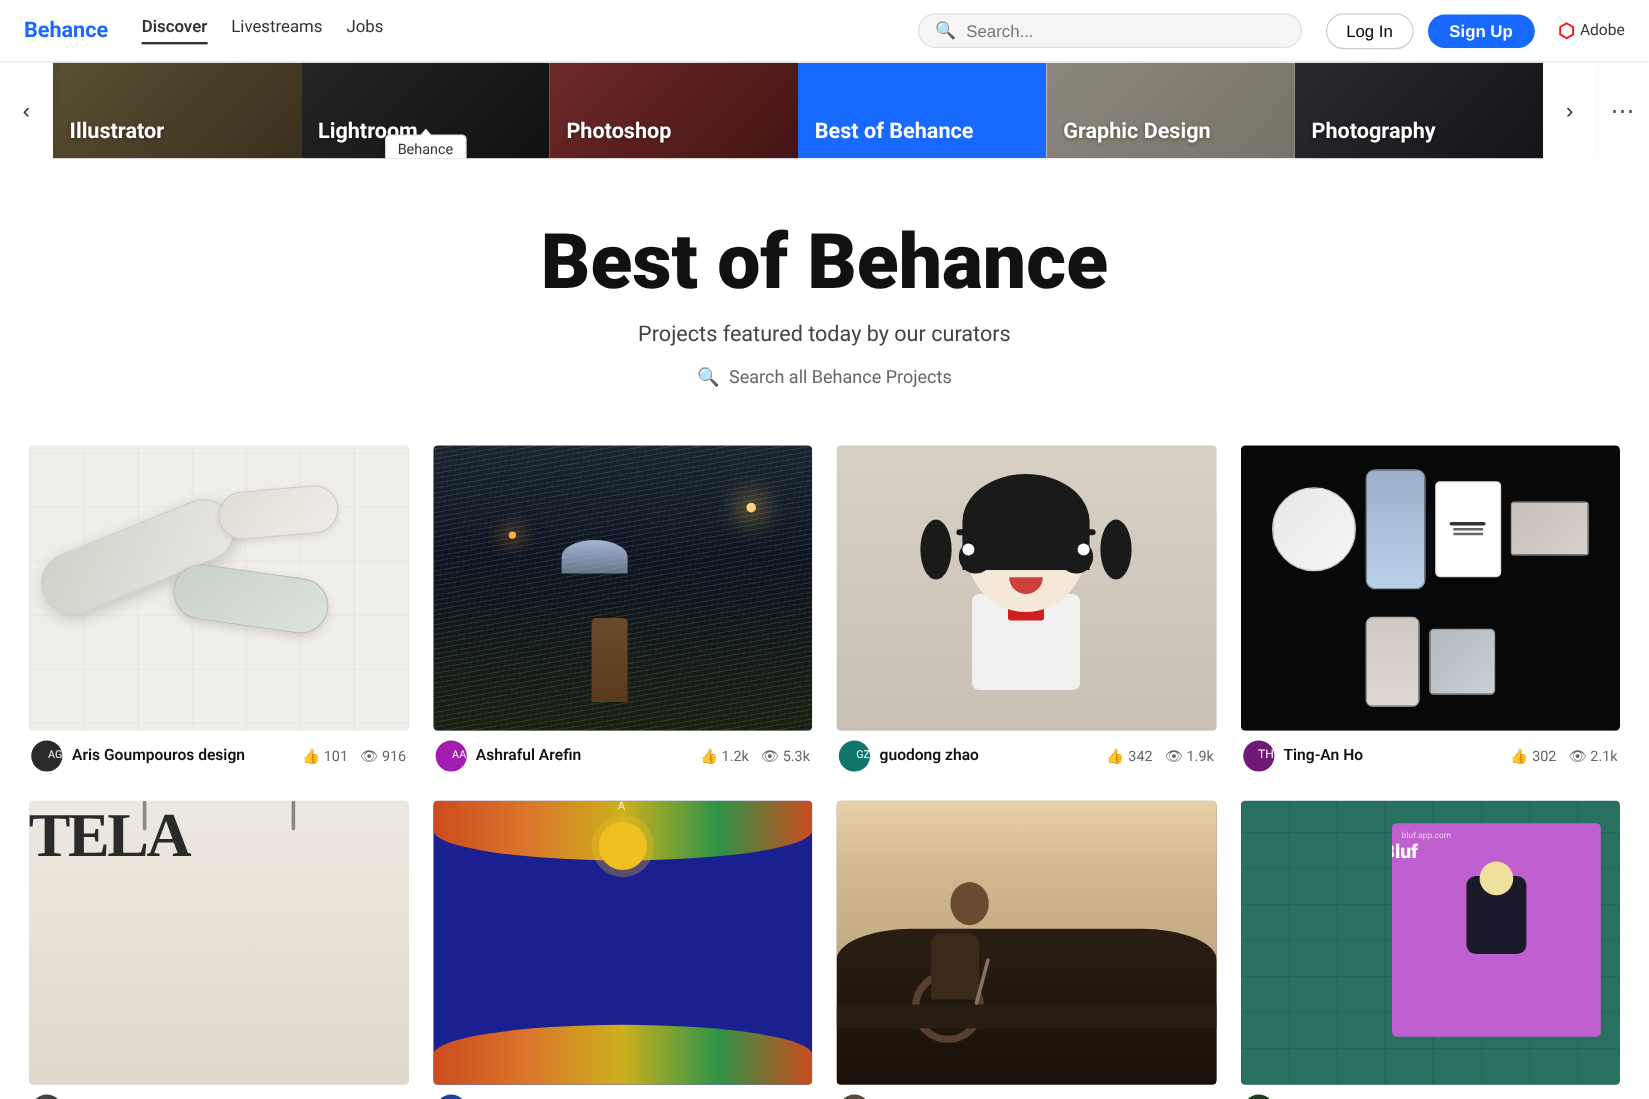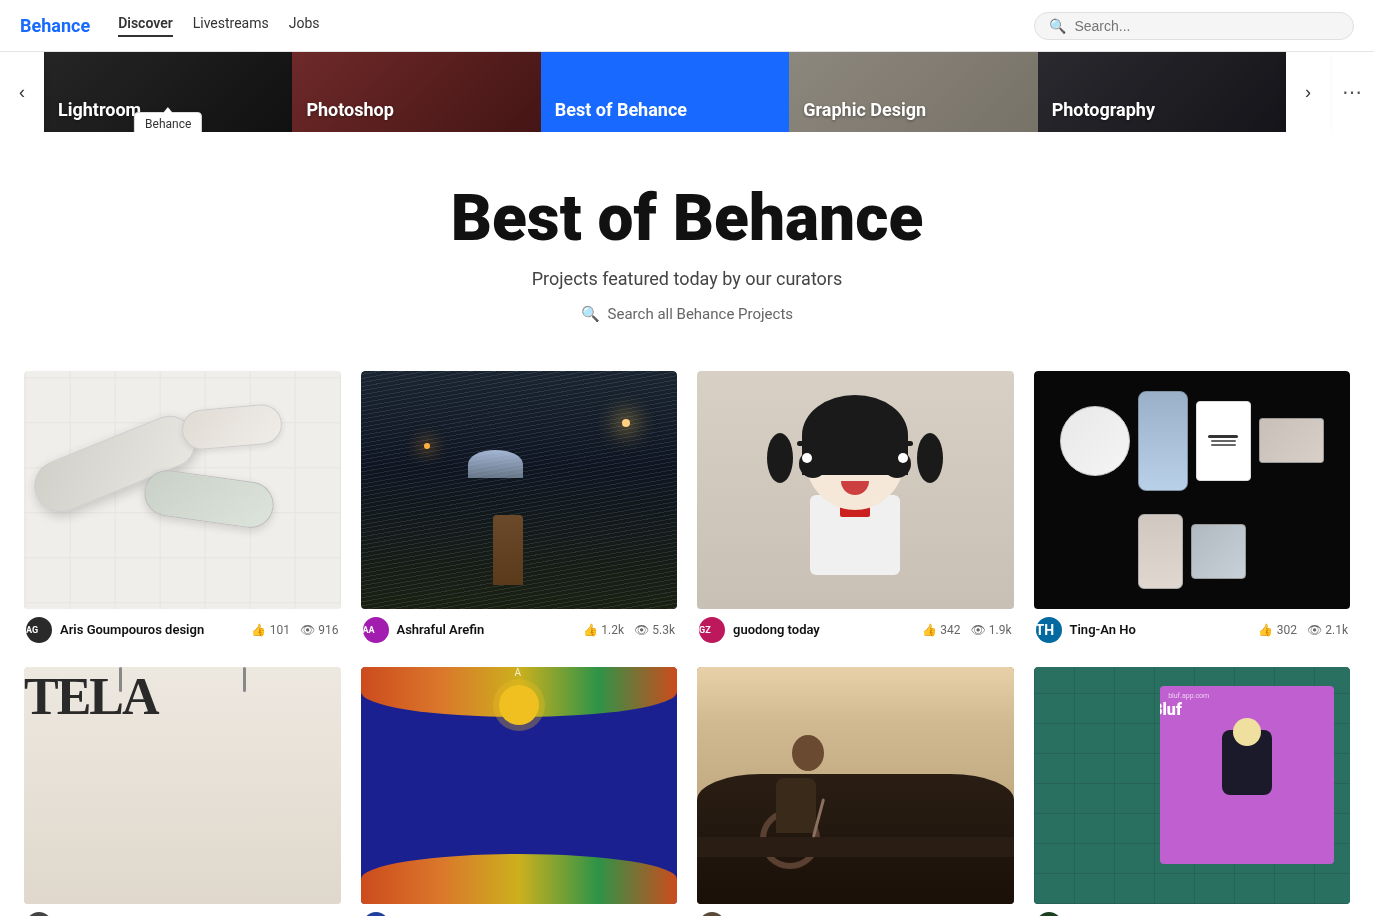--- a/index.html
+++ b/index.html
@@ -104,22 +104,22 @@
     }
     .project-meta {
       display: flex; align-items: center; justify-content: space-between;
       padding: 8px 2px 4px;
     }
     .project-author {
       display: flex; align-items: center; gap: 8px; font-size: 13px; font-weight: 600; color: #111;
     }
     .avatar {
       width: 26px; height: 26px; border-radius: 50%; overflow: hidden;
-      display: flex; align-items: center; justify-content: flex-start;
-      font-size: 10px; font-weight: 700; color: #fff;
+      display: flex; align-items: center; justify-content: flex-end;
+      font-size: 10px; font-weight: 400; color: #fff;
     }
     .project-stats {
       display: flex; align-items: center; gap: 10px; font-size: 12px; color: #666;
     }
     .stat { display: flex; align-items: center; gap: 3px; }
 
     
     .cat-illustrator .cat-bg { background-color: #7a6a3e; background-image: linear-gradient(135deg, #8a7a4e 0%, #5a4a2e 100%); }
     .cat-lightroom .cat-bg { background-color: #2a2a2a; background-image: linear-gradient(135deg, #3a3a3a 0%, #1a1a1a 100%); }
     .cat-photoshop .cat-bg { background-color: #8a3030; background-image: linear-gradient(135deg, #aa4040 0%, #6a2020 100%); }
@@ -134,26 +134,39 @@
   <div class="nav-logo">Behance</div>
   <div class="nav-links">
     <a class="nav-link active">Discover</a>
     <a class="nav-link">Livestreams</a>
     <a class="nav-link">Jobs</a>
   </div>
   <div class="search-bar">
     <span class="search-icon-svg">🔍</span>
     <input type="text" placeholder="Search..." style="">
   </div>
+  <div class="nav-right">
+    <button class="btn-login">Log In</button>
+    <button class="btn-signup">Sign Up</button>
+    <div class="adobe-logo">
+      <span class="adobe-icon" style="color:#fa0f00; font-weight:900; font-size:16px;">⬡</span>
+      <span>Adobe</span>
+    </div>
+  </div>
 </nav>
 
 <div class="category-bar">
   <button class="cat-arrow">‹</button>
   <div class="cat-items">
 
+    <div class="cat-item cat-illustrator" style="position:relative;">
+      <div class="cat-bg"></div>
+      <div class="cat-overlay"></div>
+      <div class="cat-label">Illustrator</div>
+    </div>
 
     <div class="cat-item cat-lightroom" style="position:relative;">
       <div class="cat-bg"></div>
       <div class="cat-overlay"></div>
       <div class="cat-label">Lightroom</div>
       <div class="tooltip">Behance</div>
     </div>
 
     <div class="cat-item cat-photoshop" style="position:relative;">
       <div class="cat-bg"></div>
@@ -290,24 +303,24 @@
             <div style="position:absolute;top:36px;left:12px;width:30px;height:5px;background:#1a1a1a;border-radius:3px;z-index:5;"></div>
             <div style="position:absolute;top:36px;right:12px;width:30px;height:5px;background:#1a1a1a;border-radius:3px;z-index:5;"></div>
 
             <div style="position:absolute;top:28px;left:-18px;width:26px;height:50px;background:#1a1a1a;border-radius:50%;z-index:1;"></div>
             <div style="position:absolute;top:28px;right:-18px;width:26px;height:50px;background:#1a1a1a;border-radius:50%;z-index:1;"></div>
           </div>
         </div>
       </div>
       <div class="project-meta">
         <div class="project-author">
-          <div class="avatar" style="background:#be185d;font-size:9px;">
+          <div class="avatar" style="background:#0f766e;font-size:9px;">
             <span>GZ</span>
           </div>
-          <span>guodong today</span>
+          <span>guodong zhao</span>
         </div>
         <div class="project-stats">
           <div class="stat">
             <span>👍</span>
             <span>342</span>
           </div>
           <div class="stat">
             <span>👁</span>
             <span>1.9k</span>
           </div>
@@ -326,21 +339,21 @@
             <div style="width:25px;height:2px;background:#666;border-radius:2px;"></div>
             <div style="width:25px;height:2px;background:#666;border-radius:2px;"></div>
           </div>
           <div style="width:65px;height:45px;background:linear-gradient(135deg,#c8c0b8,#d8d0c8);border-radius:3px;border:1px solid #999;"></div>
           <div style="width:45px;height:75px;background:linear-gradient(180deg,#d0c8c0,#e0d8d0);border-radius:6px;border:1px solid #aaa;"></div>
           <div style="width:55px;height:55px;background:linear-gradient(135deg,#b0b8c0,#c8d0d8);border-radius:4px;border:1px solid #999;"></div>
         </div>
       </div>
       <div class="project-meta">
         <div class="project-author">
-          <div class="avatar" style="background:#0369a1;font-size:14px;">
+          <div class="avatar" style="background:#701a75;font-size:10px;">
             <span>TH</span>
           </div>
           <span>Ting-An Ho</span>
         </div>
         <div class="project-stats">
           <div class="stat">
             <span>👍</span>
             <span>302</span>
           </div>
           <div class="stat">

